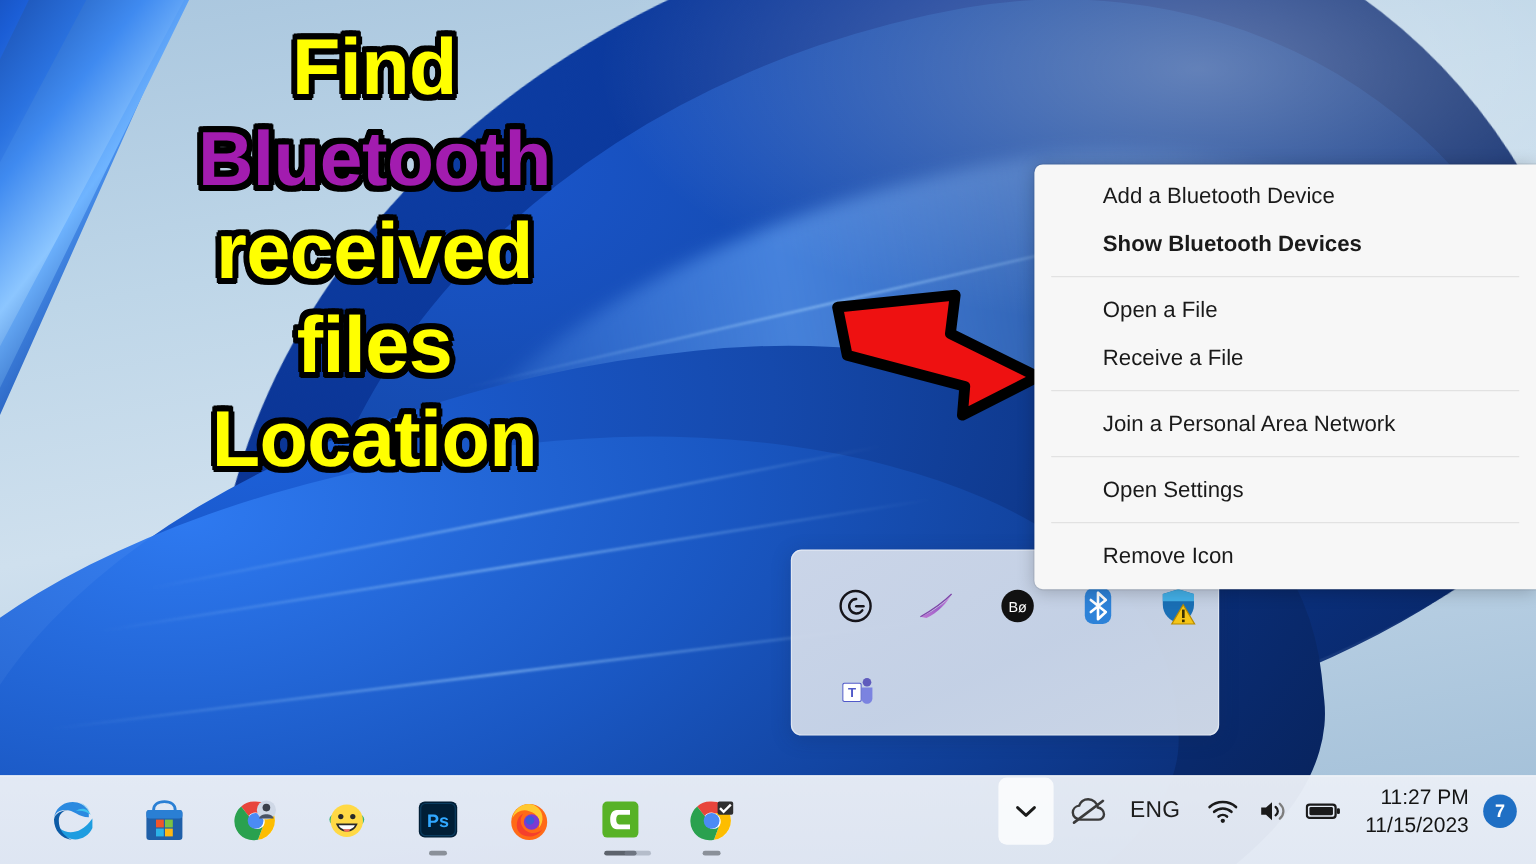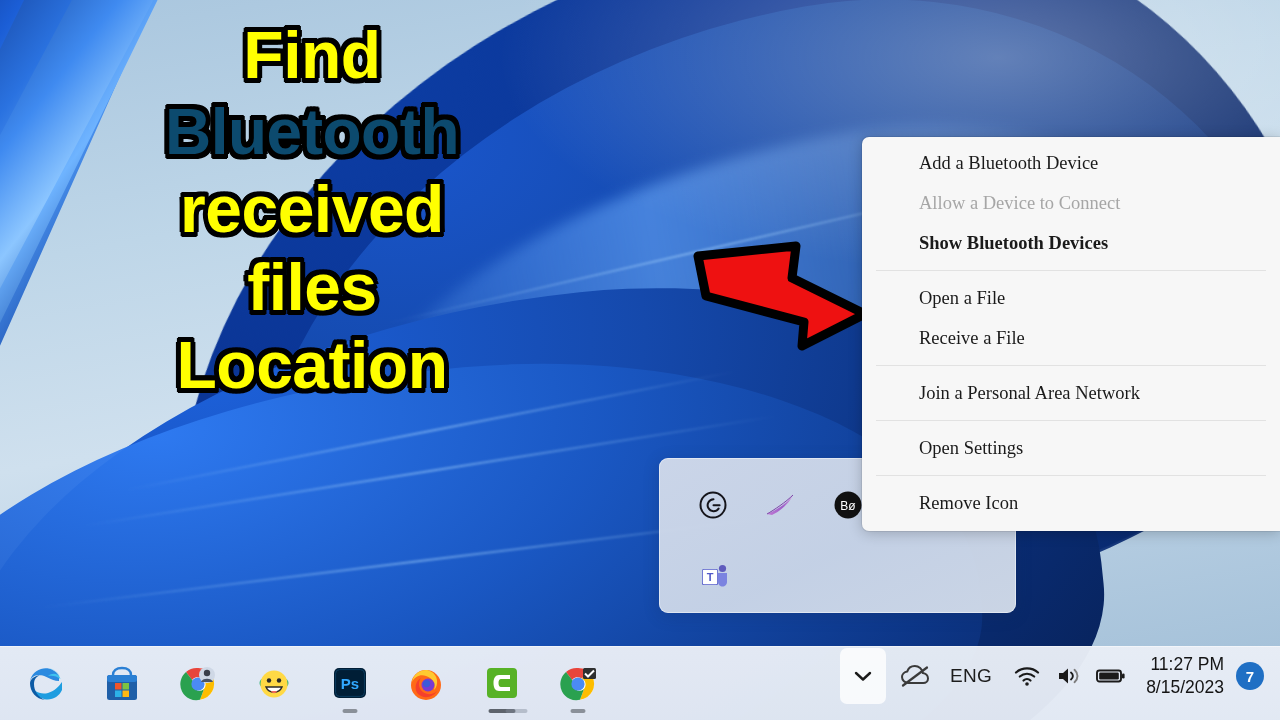--- a/index.html
+++ b/index.html
@@ -106,21 +106,21 @@
     font-size:66px;
     letter-spacing:-0.5px;
     margin-bottom:12px;
     text-shadow:
       -4px -4px 0 #000, 4px -4px 0 #000, -4px 4px 0 #000, 4px 4px 0 #000,
       -5px 0 0 #000, 5px 0 0 #000, 0 -5px 0 #000, 0 5px 0 #000,
       -3px -5px 0 #000, 3px -5px 0 #000, -3px 5px 0 #000, 3px 5px 0 #000;
     margin-left: 24px;
   }
   .tline.yellow { color:#ffff00; }
-  .tline.white  { color:#0c4a6e; }
+  .tline.white  { color:#a21caf; }
   .tline.l2 { font-size:64px; }
 
   
   #red-arrow {
     position:absolute; left:690px; top:234px; width:190px; height:120px; z-index:45;
   }
 
   
   #bt-context-menu {
     position:absolute; left:862px; top:137px; width:418px;
@@ -130,21 +130,20 @@
     padding:6px 0 8px 0;
     z-index:60;
     font-size:18.5px;
     color:#1a1a1a;
   }
   .mi {
     padding:7px 18px 7px 57px;
     line-height:26px;
     white-space:nowrap;
     cursor:default;
-    font-family:Liberation Serif, serif;
   }
   .mi.disabled { color:#a6a6a6; }
   .mi.bold { font-weight:bold; }
   .msep { height:1px; background:#e2e2e2; margin:7px 14px 7px 14px; }
 
   
   #tray-flyout {
     position:absolute; left:659px; top:458px; width:357px; height:155px;
     background: linear-gradient(155deg, rgba(216,223,236,.93) 0%, rgba(205,216,233,.95) 55%, rgba(214,223,236,.94) 100%);
     border-radius:9px;
@@ -161,21 +160,21 @@
   
   #taskbar {
     position:absolute; left:0; bottom:0; width:1280px; height:74px;
     background: linear-gradient(180deg, rgba(233,238,246,.97) 0%, rgba(228,234,244,.97) 100%);
     border-top:1px solid rgba(255,255,255,.55);
     z-index:70;
     display:flex; align-items:center;
   }
   #taskbar-apps {
     position:absolute; left:0; top:0; height:74px;
-    display:flex; align-items:center; padding-left:8px;
+    display:flex; align-items:center; padding-left:23px;
   }
   .tb-app {
     position:relative; width:76px; height:74px;
     display:flex; align-items:center; justify-content:center;
     cursor:default;
   }
   .tb-ind {
     position:absolute; bottom:8px; left:50%; transform:translateX(-50%);
     width:15px; height:4px; border-radius:3px; background:#8a9099;
   }
@@ -241,21 +240,20 @@
     <span class="tline yellow">files</span>
     <span class="tline yellow">Location</span>
   </div>
 
   <svg id="red-arrow" viewBox="0 0 190 120">
     <path d="M8 22 L106 12 L102 44 L175 80 L112 112 L114 88 L16 62 Z" fill="#ee1111" stroke="#000000" stroke-width="9" stroke-linejoin="round"></path>
   </svg>
 
   <div id="bt-context-menu">
     <div class="mi">Add a Bluetooth Device</div>
-    <div class="mi disabled">Allow a Device to Connect</div>
     <div class="mi bold">Show Bluetooth Devices</div>
     <div class="msep"></div>
     <div class="mi">Open a File</div>
     <div class="mi">Receive a File</div>
     <div class="msep"></div>
     <div class="mi">Join a Personal Area Network</div>
     <div class="msep"></div>
     <div class="mi">Open Settings</div>
     <div class="msep"></div>
     <div class="mi">Remove Icon</div>
@@ -457,20 +455,20 @@
       <div class="sys-icon">
         <svg width="30" height="18" viewBox="0 0 30 18">
           <rect x="1" y="3.5" width="24" height="11" rx="2.4" fill="none" stroke="#1a1a1a" stroke-width="1.9"></rect>
           <rect x="3.2" y="5.6" width="19.6" height="6.8" rx="1.2" fill="#1a1a1a"></rect>
           <rect x="26" y="6.6" width="2.6" height="4.8" rx="1.2" fill="#1a1a1a"></rect>
         </svg>
       </div>
 
       <div id="clock">
         <span>11:27 PM</span>
-        <span>8/15/2023</span>
+        <span>11/15/2023</span>
       </div>
 
       <div id="notif-badge">7</div>
     </div>
   </div>
 
 </div>
 
 </body></html>

